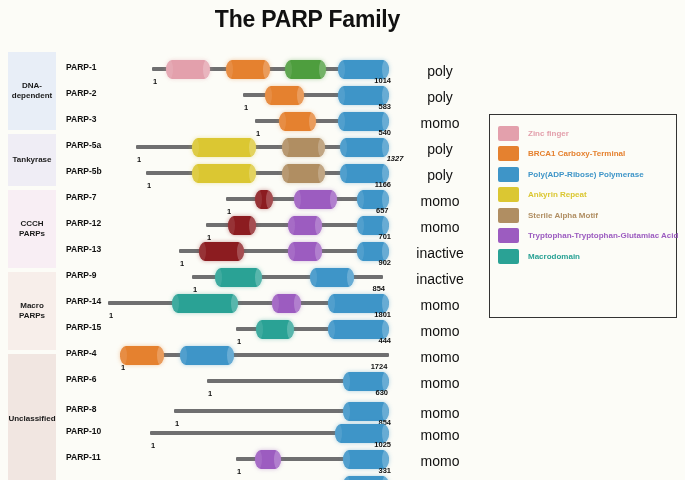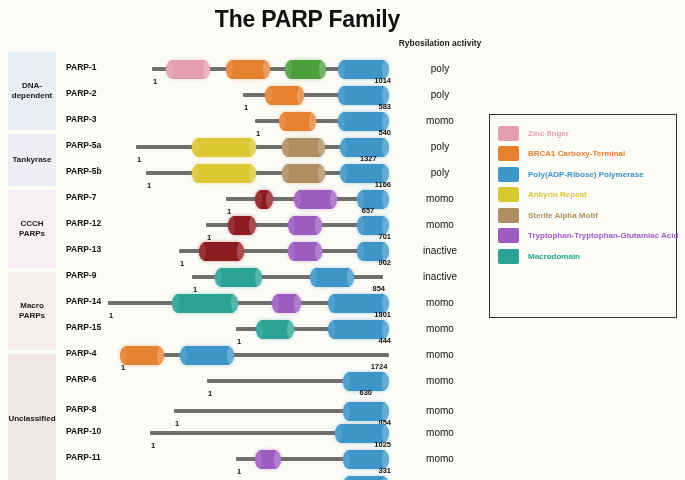--- a/index.html
+++ b/index.html
@@ -99,21 +99,21 @@
     font-weight: bold;
     color: #111111;
     white-space: nowrap;
   }
   .num-start { top: 21px; }
   .num-end   { top: 20px; }
   .activity {
     position: absolute;
     left: 370px; top: 7px; width: 140px;
     text-align: center;
-    font-size: 10px;
+    font-size: 14px;
     color: #111111;
   }
   
   #legend {
     position: absolute;
     left: 489px; top: 114px;
     width: 188px; height: 204px;
     border: 1.4px solid #333333;
     background: #fcfcf7;
     box-sizing: border-box;
@@ -137,21 +137,20 @@
     text-align: center;
   }
 </style>
 </head>
 <body>
 
 <div id="stage">
 
   <div id="title">The PARP Family</div>
 
-  <div id="activity-header">Rybosilation activity</div>
 
   <div id="groups-layer">
       <div class="group-box" style="top: 52px; height: 78px; background: rgb(232, 238, 247);">
         <span>DNA-<br>dependent</span>
       </div>
       <div class="group-box" style="top: 134px; height: 52px; background: rgb(239, 237, 245);">
         <span>Tankyrase</span>
       </div>
       <div class="group-box" style="top: 190px; height: 78px; background: rgb(248, 238, 244);">
         <span>CCCH<br>PARPs</span>
@@ -227,21 +226,21 @@
         </div>
         <div class="domain" style="left: 282px; width: 43px; background: rgb(176, 142, 98); box-shadow: rgba(176, 142, 98, 0.4) 0px 0px 4px;">
           <span class="capL"></span>
           <span class="cap"></span>
         </div>
         <div class="domain" style="left: 340px; width: 49px; background: rgb(62, 149, 200); box-shadow: rgba(62, 149, 200, 0.4) 0px 0px 4px;">
           <span class="capL"></span>
           <span class="cap"></span>
         </div>
         <div class="num num-start" style="left: 137px;">1</div>
-        <div class="num num-end" style="left: 360px; width: 24px; text-align: left;">1327</div>
+        <div class="num num-end" style="left: 383px; width: 24px; text-align: center; font-style: italic;">1327</div>
         <div class="activity">poly</div>
       </div>
       <div class="row" style="top: 160px;">
         <div class="row-label">PARP-5b</div>
         <div class="backbone" style="left: 146px; width: 243px; background: rgb(111, 111, 112);"></div>
         <div class="domain" style="left: 192px; width: 64px; background: rgb(219, 199, 50); box-shadow: rgba(219, 199, 50, 0.4) 0px 0px 4px;">
           <span class="capL"></span>
           <span class="cap"></span>
         </div>
         <div class="domain" style="left: 282px; width: 43px; background: rgb(176, 142, 98); box-shadow: rgba(176, 142, 98, 0.4) 0px 0px 4px;">
@@ -265,21 +264,21 @@
         </div>
         <div class="domain" style="left: 294px; width: 43px; background: rgb(156, 92, 192); box-shadow: rgba(156, 92, 192, 0.4) 0px 0px 4px;">
           <span class="capL"></span>
           <span class="cap"></span>
         </div>
         <div class="domain" style="left: 357px; width: 32px; background: rgb(62, 149, 200); box-shadow: rgba(62, 149, 200, 0.4) 0px 0px 4px;">
           <span class="capL"></span>
           <span class="cap"></span>
         </div>
         <div class="num num-start" style="left: 227px;">1</div>
-        <div class="num num-end" style="left: 356px; width: 24px; text-align: center;">657</div>
+        <div class="num num-end" style="left: 376px; width: 24px; text-align: left;">657</div>
         <div class="activity">momo</div>
       </div>
       <div class="row" style="top: 212px; text-decoration: underline;">
         <div class="row-label">PARP-12</div>
         <div class="backbone" style="left: 206px; width: 183px; background: rgb(111, 111, 112);"></div>
         <div class="domain" style="left: 228px; width: 28px; background: rgb(140, 28, 32); box-shadow: rgba(140, 28, 32, 0.4) 0px 0px 4px;">
           <span class="capL"></span>
           <span class="cap"></span>
         </div>
         <div class="domain" style="left: 288px; width: 34px; background: rgb(156, 92, 192); box-shadow: rgba(156, 92, 192, 0.4) 0px 0px 4px;">
@@ -378,21 +377,21 @@
         <div class="activity">momo</div>
       </div>
       <div class="row" style="top: 368px;">
         <div class="row-label">PARP-6</div>
         <div class="backbone" style="left: 207px; width: 182px; background: rgb(111, 111, 112);"></div>
         <div class="domain" style="left: 343px; width: 46px; background: rgb(62, 149, 200); box-shadow: rgba(62, 149, 200, 0.4) 0px 0px 4px;">
           <span class="capL"></span>
           <span class="cap"></span>
         </div>
         <div class="num num-start" style="left: 208px;">1</div>
-        <div class="num num-end" style="left: 348px; width: 24px; text-align: right;">630</div>
+        <div class="num num-end" style="left: 364px; width: 24px; text-align: right;">630</div>
         <div class="activity">momo</div>
       </div>
       <div class="row" style="top: 398px;">
         <div class="row-label">PARP-8</div>
         <div class="backbone" style="left: 174px; width: 215px; background: rgb(111, 111, 112);"></div>
         <div class="domain" style="left: 343px; width: 46px; background: rgb(62, 149, 200); box-shadow: rgba(62, 149, 200, 0.4) 0px 0px 4px;">
           <span class="capL"></span>
           <span class="cap"></span>
         </div>
         <div class="num num-start" style="left: 175px;">1</div>

